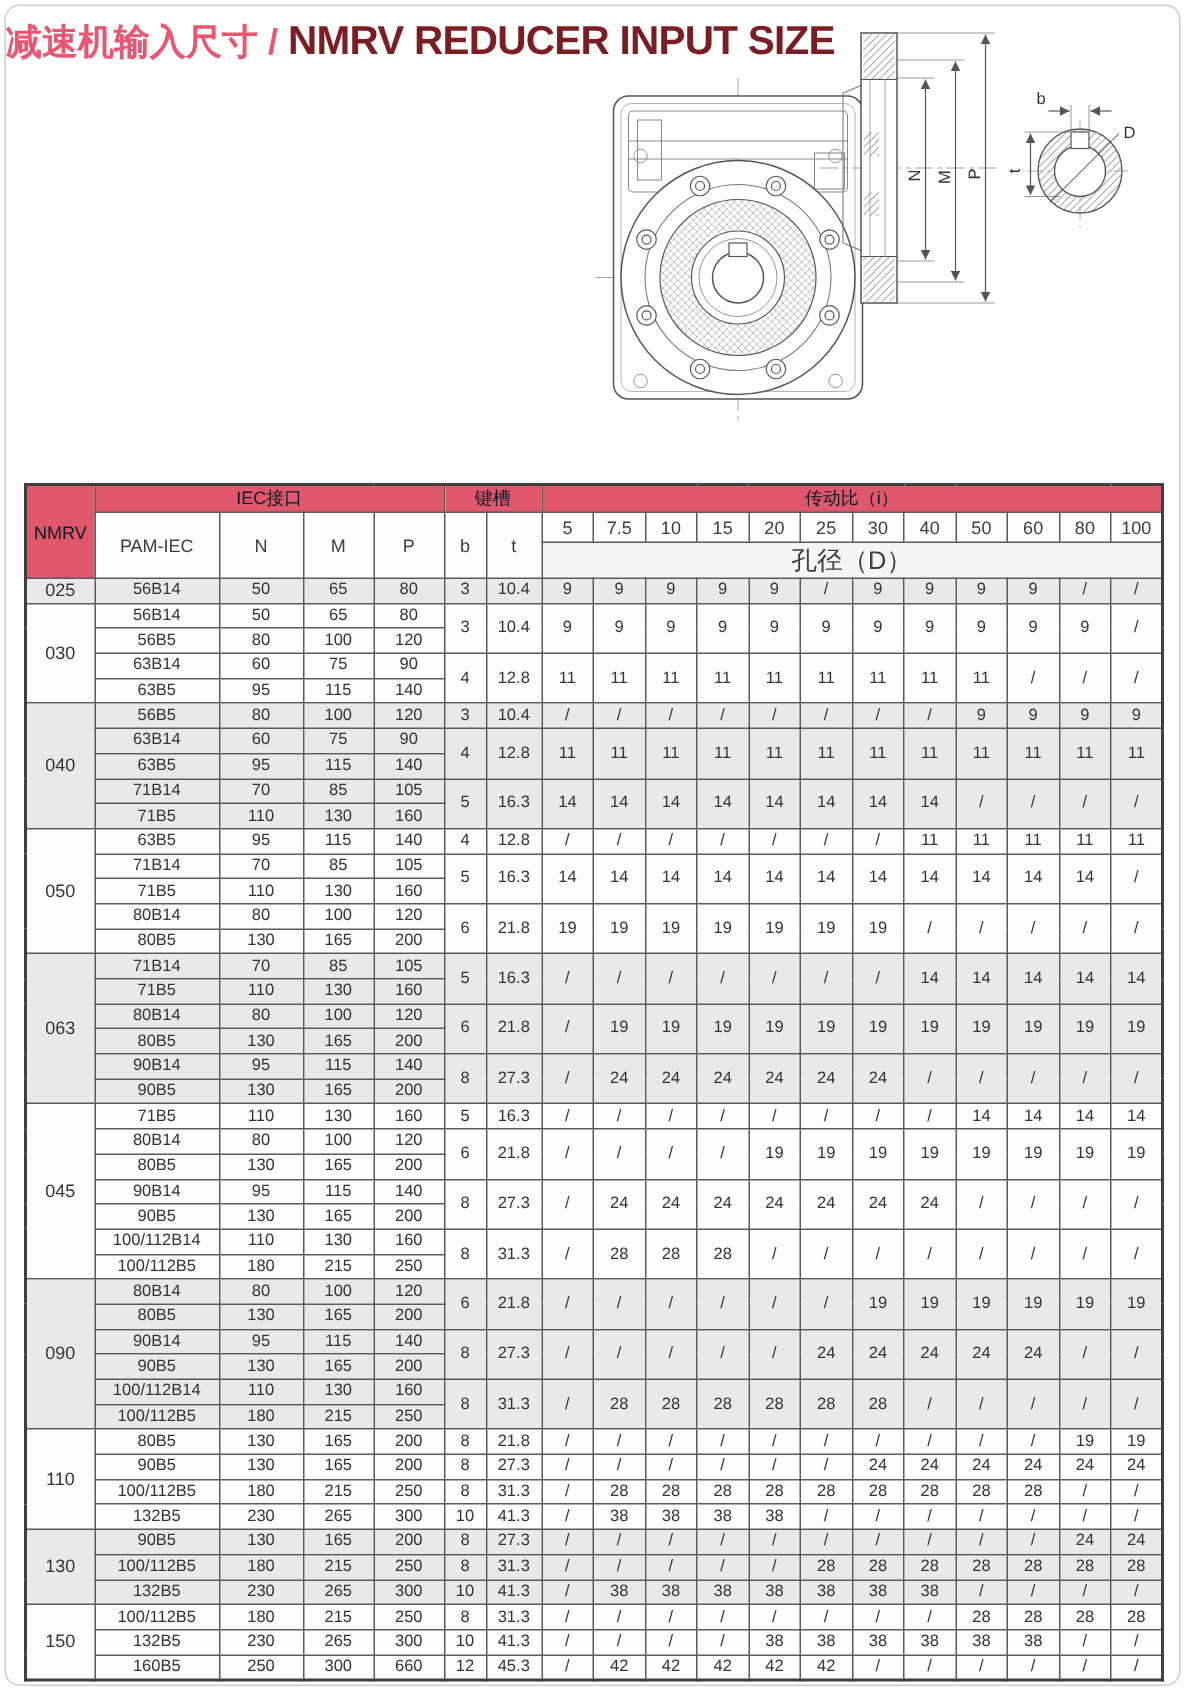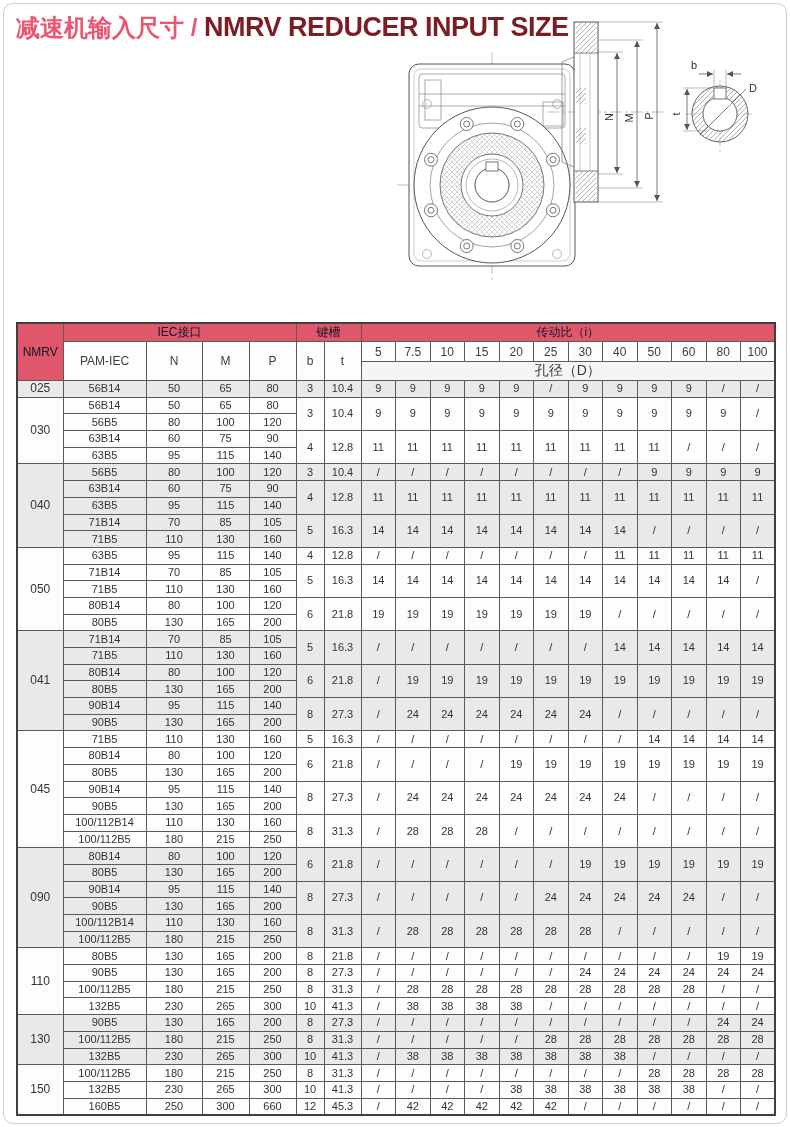--- a/index.html
+++ b/index.html
@@ -5,37 +5,37 @@
   html,body{margin:0;padding:0;}
   body{
     width:790px;height:1127px;position:relative;background:#ffffff;
     font-family:"Liberation Sans", sans-serif;overflow:hidden;
   }
   .page-frame{
     position:absolute;inset:3px;border:1px solid #cdcdcd;border-radius:10px;
     pointer-events:none;
   }
   .title{
-    position:absolute;left:16px;top:8px;margin:0;white-space:nowrap;
+    position:absolute;left:4px;top:8px;margin:0;white-space:nowrap;
     font-weight:bold;line-height:34px;
   }
   .title-cn{color:var(--title-pink,#ea5570);font-size:24px;font-weight:600;}
   .title-en{color:var(--title-dark,#7b1d22);font-size:27px;letter-spacing:-0.5px;}
   .drawing{position:absolute;left:396px;top:2px;}
   .spec-table{
     position:absolute;left:16px;top:322px;width:758px;
     border-collapse:collapse;table-layout:fixed;
     font-size:11px;color:#333;text-align:center;
     border:2px solid #3f3f3f;
   }
   .spec-table th,.spec-table td{border:1px solid #5a5a5a;padding:0;overflow:hidden;}
   .spec-table thead th{font-weight:normal;}
   .th-pink{background:var(--pink,#e0566b);color:#0f172a;font-size:12px;height:17px;}
   .th-sub{background:#fdfdfd;color:#3c3c3c;font-size:12px;height:19px;}
-  .th-bore{background:#f5f5f5;color:#3c3c3c;font-size:14px;height:14px;}
+  .th-bore{background:#f5f5f5;color:#3c3c3c;font-size:17px;height:14px;}
   .spec-table tbody td{height:15.7px;line-height:13px;}
   .row-gray td{background:#e9e9e9;}
   .row-white td{background:#fdfdfd;}
   .model-cell{font-size:12px;margin-top:20px;}
 </style>
 </head>
 <body>
 
 <div class="page-frame"></div>
 
@@ -427,21 +427,21 @@
         <td rowspan="2">/</td>
         <td rowspan="2">/</td>
       </tr>
       <tr class="row-white">
         <td>80B5</td>
         <td>130</td>
         <td>165</td>
         <td>200</td>
       </tr>
       <tr class="row-gray">
-        <td rowspan="6" class="model-cell">041</td>
+        <td rowspan="6" class="model-cell">063</td>
         <td>71B14</td>
         <td>70</td>
         <td>85</td>
         <td>105</td>
         <td rowspan="2">5</td>
         <td rowspan="2">16.3</td>
         <td rowspan="2">/</td>
         <td rowspan="2">/</td>
         <td rowspan="2">/</td>
         <td rowspan="2">/</td>

